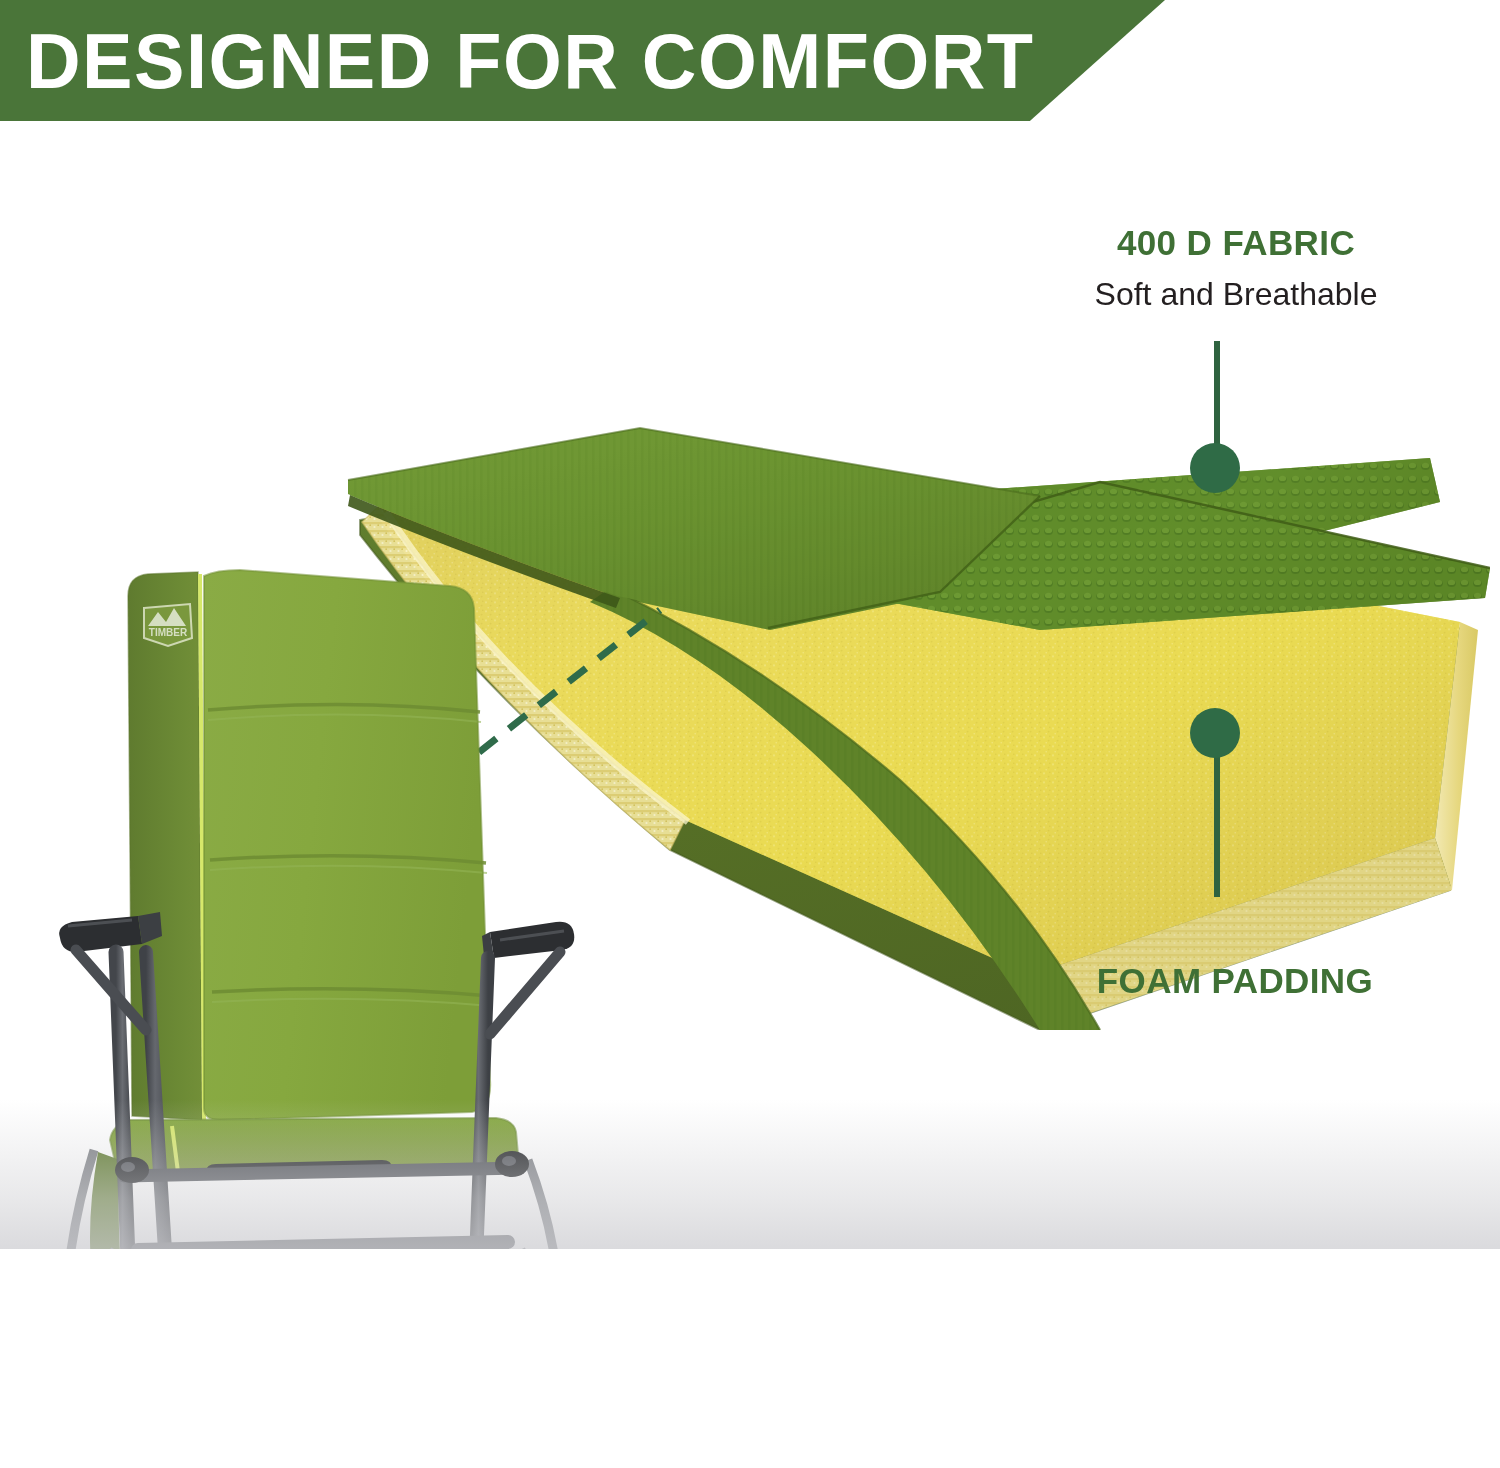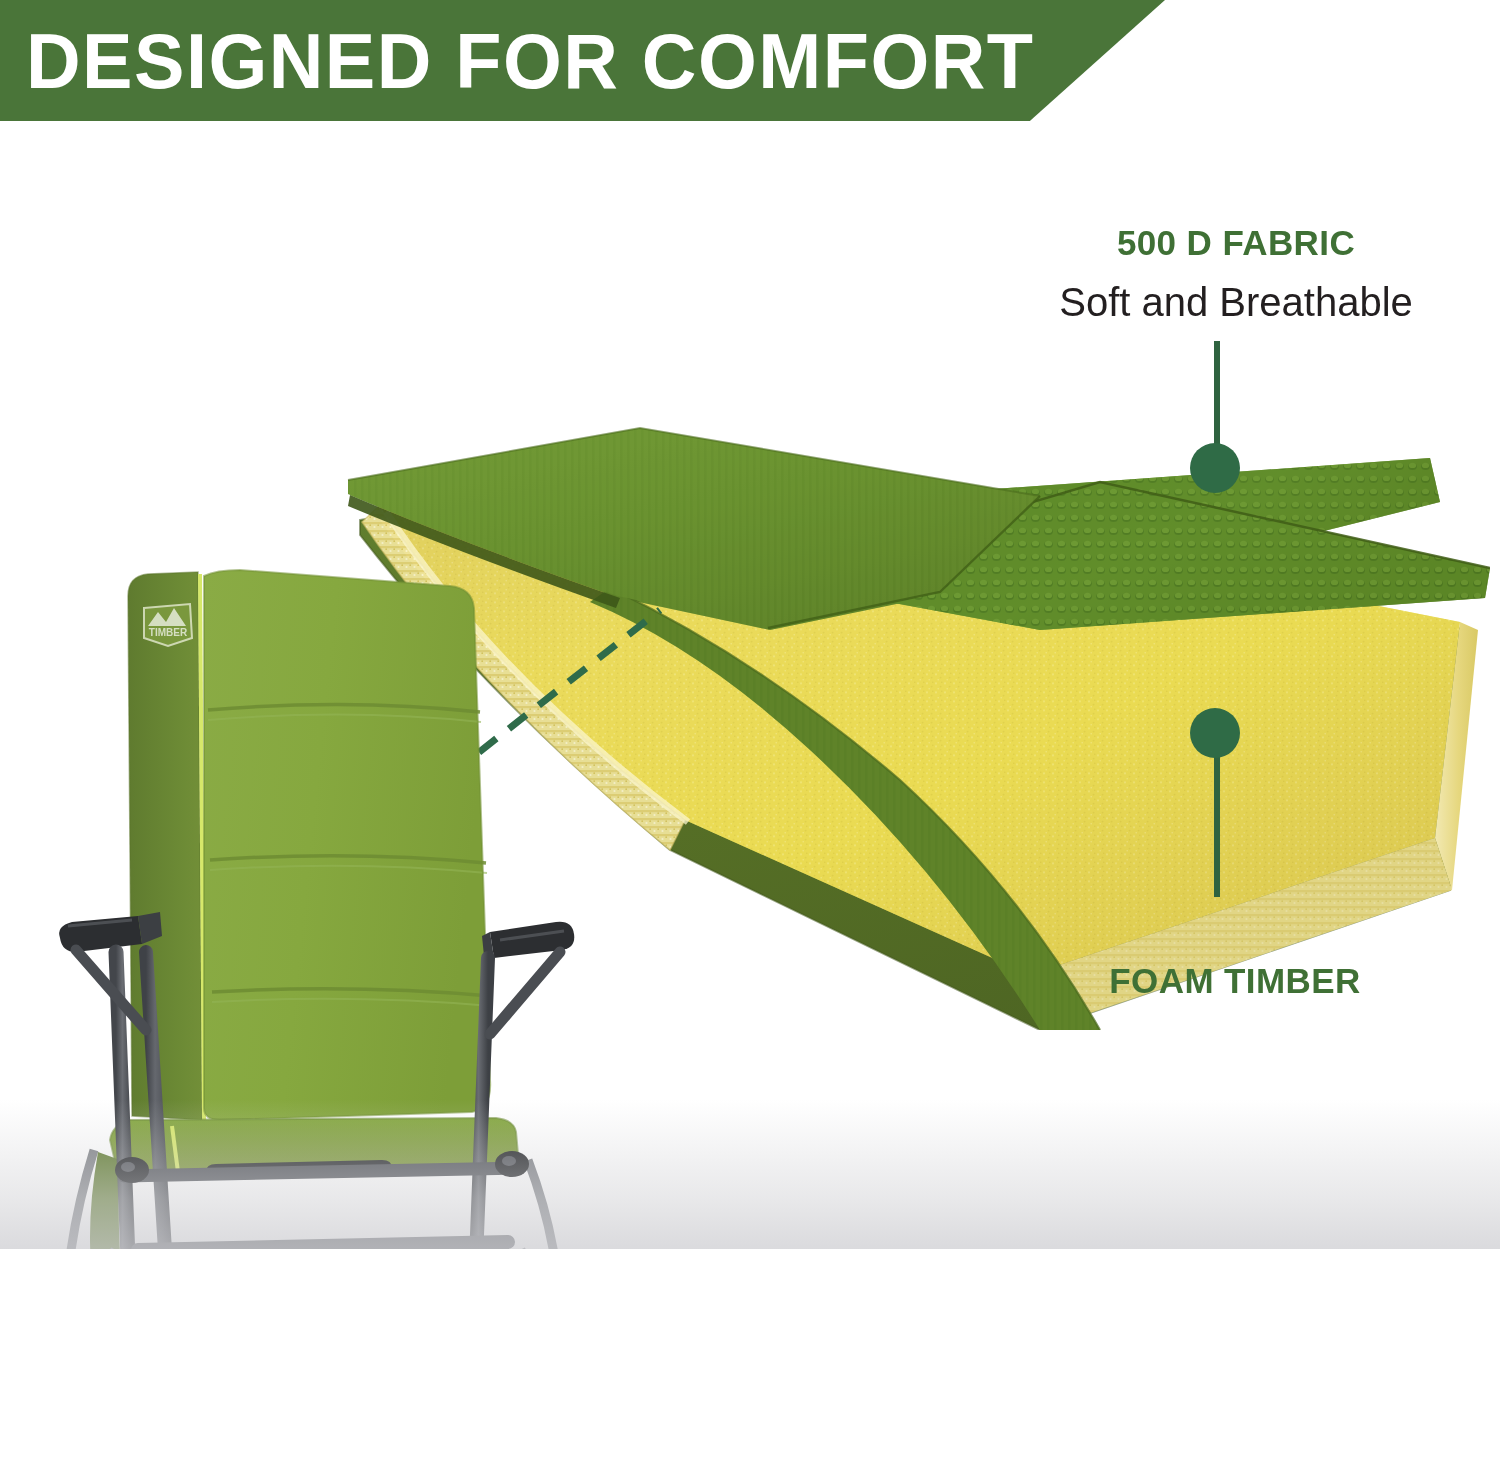--- a/index.html
+++ b/index.html
@@ -51,26 +51,26 @@
   }
   .callout .c-title {
     font-size: 35px;
     font-weight: bold;
     color: #3f7035;
     letter-spacing: 0.4px;
     line-height: 42px;
     white-space: nowrap;
   }
   .callout .c-sub {
-    font-size: 40px;
+    font-size: 32px;
     font-weight: 400;
     color: #231f20;
     line-height: 48px;
     white-space: nowrap;
-    margin-top: 14px;
+    margin-top: 6px;
   }
   #callout-fabric {
     left: 1030px;
     top: 222px;
     width: 412px;
   }
   #callout-foam {
     left: 1010px;
     top: 960px;
     width: 450px;
@@ -284,26 +284,26 @@
 
   <div class="leader-line" id="leader-foam"></div>
   <div class="dot" id="dot-foam"></div>
 
   <svg id="dashed-connector" viewBox="0 0 370 320">
     <path d="M 10 305 L 150 175 L 360 10" fill="none" stroke="#2f6b4a" stroke-width="7" stroke-dasharray="22 16" stroke-linecap="butt"></path>
   </svg>
   <div class="dot" id="dot-chair"></div>
 
   <div class="callout" id="callout-fabric">
-    <div class="c-title">500 D FABRIC</div>
+    <div class="c-title">400 D FABRIC</div>
     <div class="c-sub">Soft and Breathable</div>
   </div>
 
   <div class="callout" id="callout-foam">
-    <div class="c-title">FOAM TIMBER</div>
+    <div class="c-title">FOAM PADDING</div>
   </div>
 
   <svg id="chair" viewBox="0 0 590 890">
     <defs>
       <linearGradient id="backPanelGrad" x1="0" y1="0" x2="1" y2="0.2">
         <stop offset="0%" stop-color="#8aab45"></stop>
         <stop offset="45%" stop-color="#86a83f"></stop>
         <stop offset="100%" stop-color="#7d9e38"></stop>
       </linearGradient>
       <linearGradient id="sidePanelGrad" x1="0" y1="0" x2="1" y2="0">

